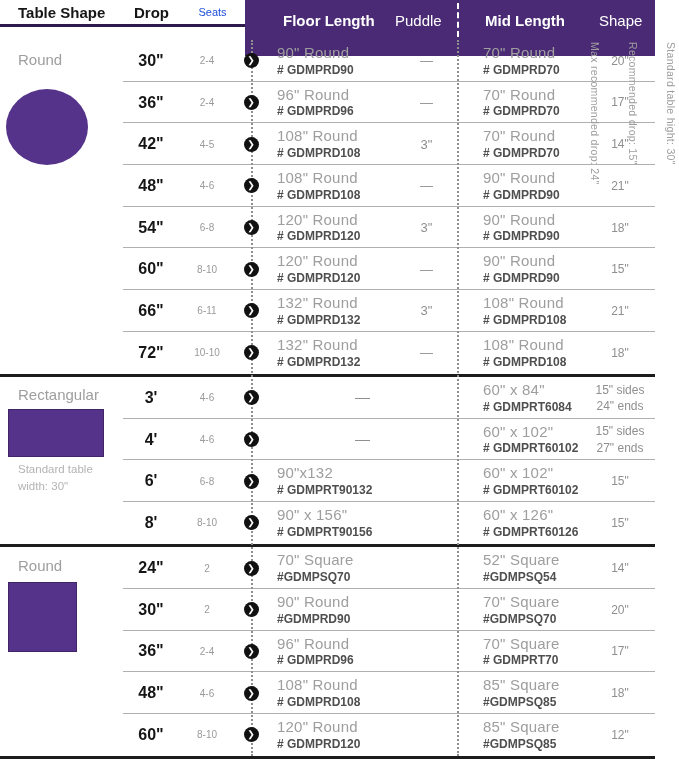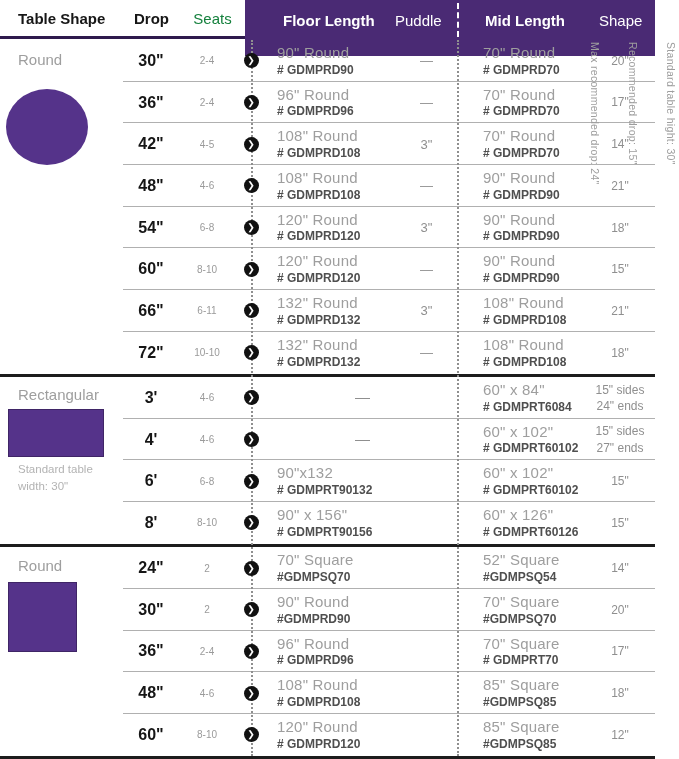--- a/index.html
+++ b/index.html
@@ -1,24 +1,24 @@
 <!DOCTYPE html>
 <html><head>
 <meta charset="utf-8">
 <style>
   * { margin:0; padding:0; box-sizing:border-box; }
   body { font-family:"Liberation Sans", sans-serif; background:#fff; }
   #stage { position:relative; width:679px; height:759px; background:#fff; overflow:hidden; }
 
   
   .header { position:absolute; top:0; left:0; width:655px; height:40px; display:flex; }
-  .header-left { width:245px; height:39px; background:#fff; border-bottom:3px solid #2E1A4D; display:flex; align-items:center; }
+  .header-left { width:245px; height:27px; background:#fff; border-bottom:3px solid #2E1A4D; display:flex; align-items:center; }
   .th-shape { width:123px; padding-left:18px; font-size:15px; font-weight:bold; color:#161616; }
   .th-size  { width:57px; text-align:center; font-size:15px; font-weight:bold; color:#161616; }
-  .th-seats { width:65px; text-align:center; font-size:15px; color:#15803d; }
+  .th-seats { width:65px; text-align:center; font-size:11px; color:#1d4ed8; }
   .header-band { position:relative; width:410px; height:56px; background:#4A2A74; color:#fff; }
   .hb { position:absolute; top:0; height:40px; display:flex; align-items:center; font-size:15px; }
   .hb.bold { font-weight:bold; }
   .hb-floor { left:38px; }
   .hb-puddle { left:150px; }
   .hb-mid { left:240px; }
   .hb-drop { left:354px; }
   .hb-dash-divider { position:absolute; left:212px; top:3px; height:34px; border-left:2px dashed #ffffff; }
 
   

